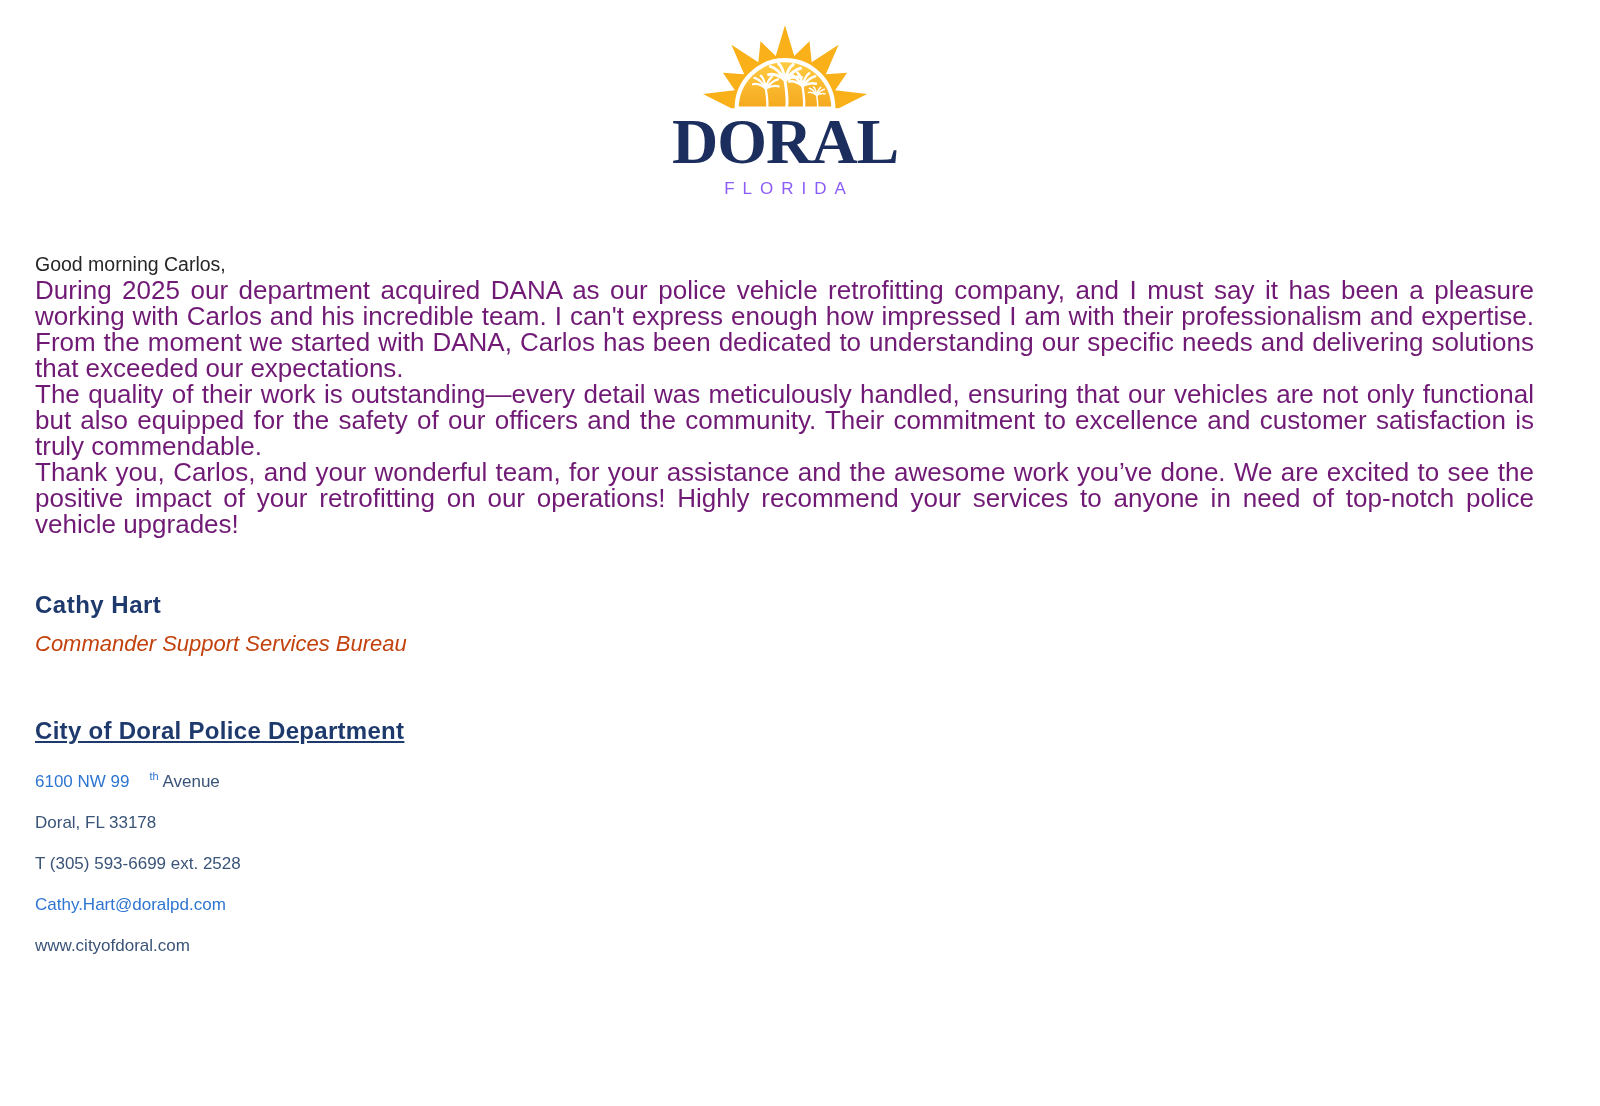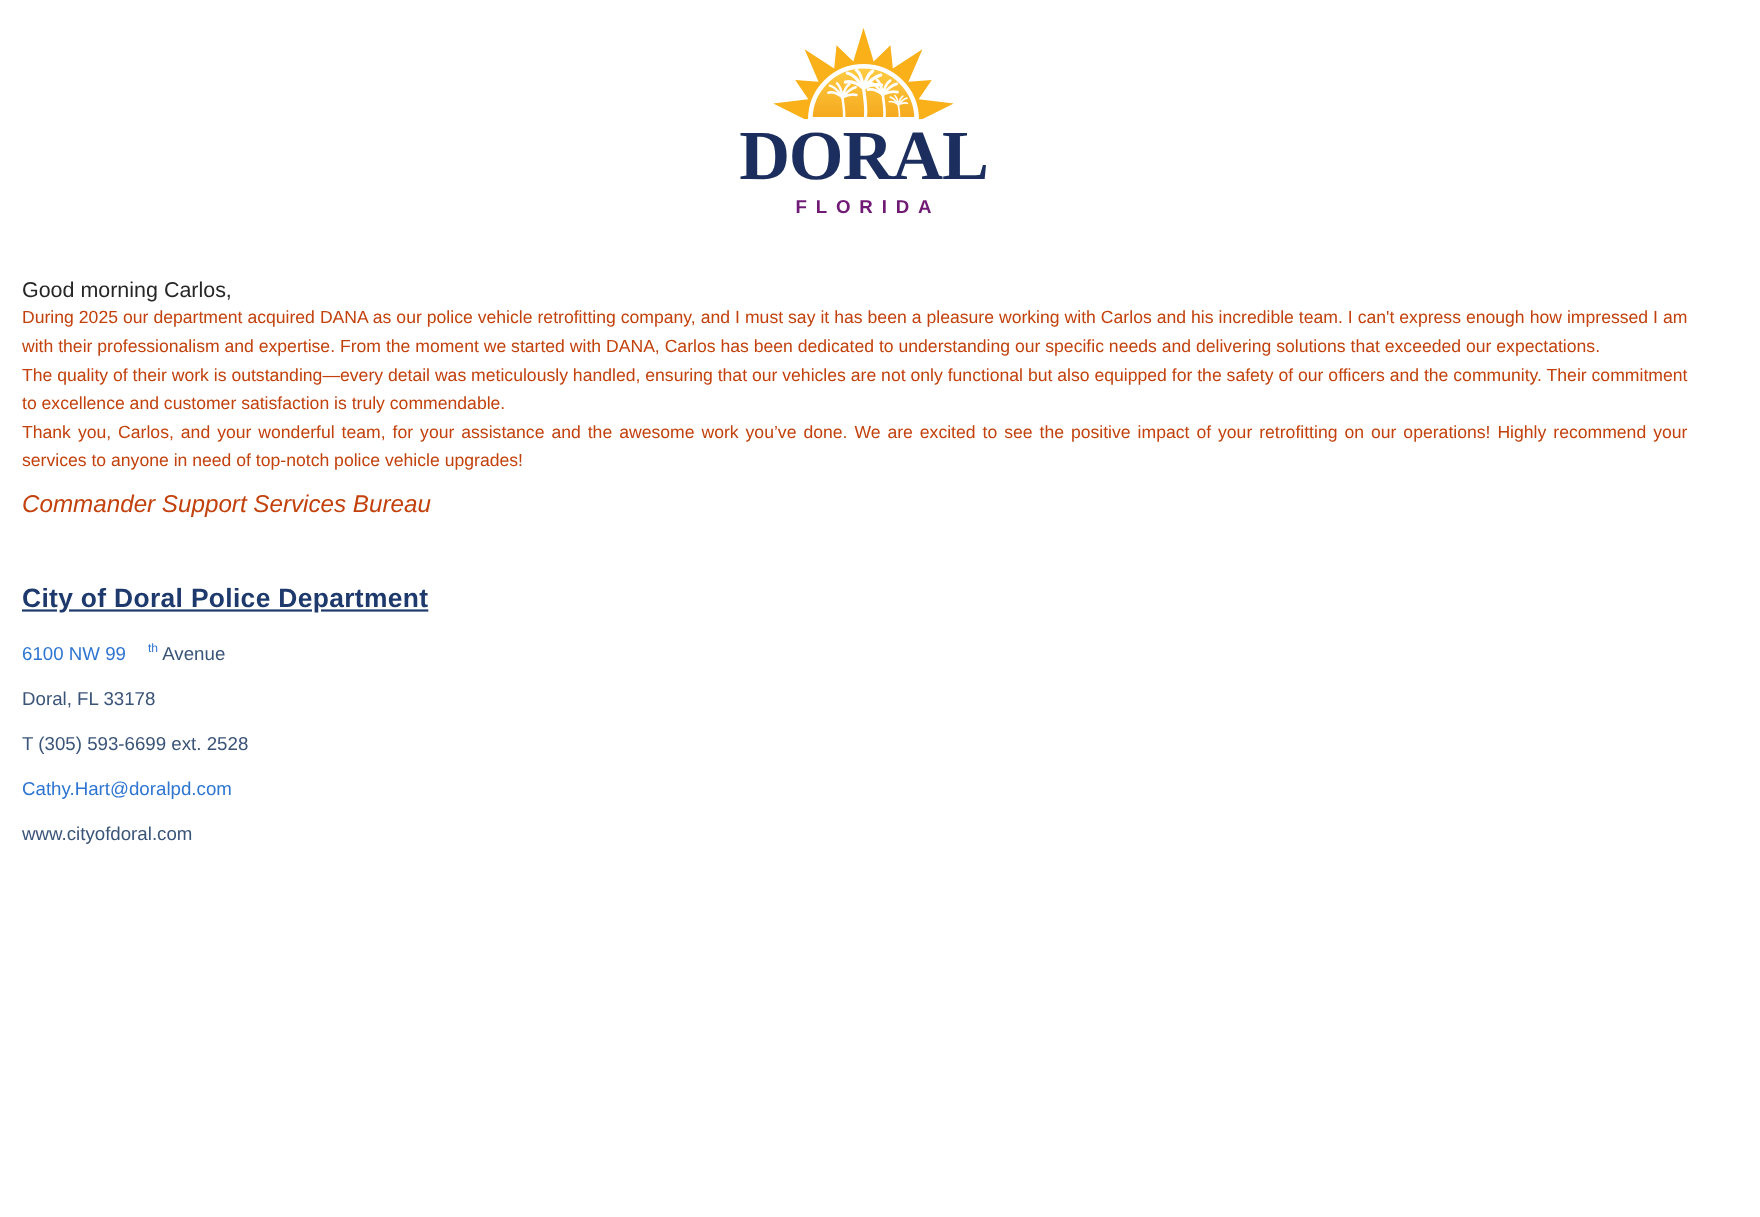--- a/index.html
+++ b/index.html
@@ -23,40 +23,40 @@
   .wordmark {
     font-family: "Liberation Serif", serif;
     font-weight: 700;
     font-size: 64px;
     line-height: 1;
     letter-spacing: -1px;
     color: #1b2e5e;
     margin-top: -2px;
   }
   .florida {
-    font-weight: 700;
+    font-weight: 400;
     font-size: 17px;
     letter-spacing: 8px;
     padding-left: 8px;
-    color: #701a75;
+    color: #8b5cf6;
     margin-top: 5px;
   }
 
   
-  .content { padding: 0 66px 0 20px; }
+  .content { padding: 0 66px 0 35px; }
   .greeting {
     margin-top: 52px;
     font-size: 19.5px;
     line-height: 26px;
     color: #262626;
   }
   p.body-par {
-    font-size: 16px;
+    font-size: 26px;
     line-height: 26px;
-    color: #c2410c;
+    color: #701a75;
     text-align: justify;
     margin: 0;
   }
   .par-1 { margin-top: 60px; }
   .par-2 { margin-top: 44px; }
   .par-3 { margin-top: 50px; }
 
   
   .sig-name {
     margin-top: 54px;
@@ -140,20 +140,21 @@
   </div>
 
   <div class="content">
 
     <div class="greeting">Good morning Carlos,</div>
 
     <p class="body-par par-1">During 2025 our department acquired DANA as our police vehicle retrofitting company, and I must say it has been a pleasure working with Carlos and his incredible team.  I can't express enough how impressed I am with their professionalism and expertise. From the moment we started with DANA, Carlos has been dedicated to understanding our specific needs and delivering solutions that exceeded our expectations.</p>
     <p class="body-par par-2">The quality of their work is outstanding—every detail was meticulously handled, ensuring that our vehicles are not only functional but also equipped for the safety of our officers and the community. Their commitment to excellence and customer satisfaction is truly commendable.</p>
     <p class="body-par par-3">Thank you, Carlos, and your wonderful team, for your assistance and the awesome work you’ve done. We are excited to see the positive impact of your retrofitting on our operations! Highly recommend your services to anyone in need of top-notch police vehicle upgrades!</p>
 
+    <div class="sig-name">Cathy Hart</div>
     <div class="sig-title">Commander Support Services Bureau</div>
 
     <div class="sig-org">City of Doral Police Department</div>
 
     <div class="sig-line">
       <span class="blue-link"><span>6100 NW 99</span><sup>th</sup></span><span class="addr-rest"> Avenue</span>
     </div>
 
     <div class="sig-line">Doral, FL 33178</div>
     <div class="sig-line">T (305) 593-6699 ext. 2528</div>

